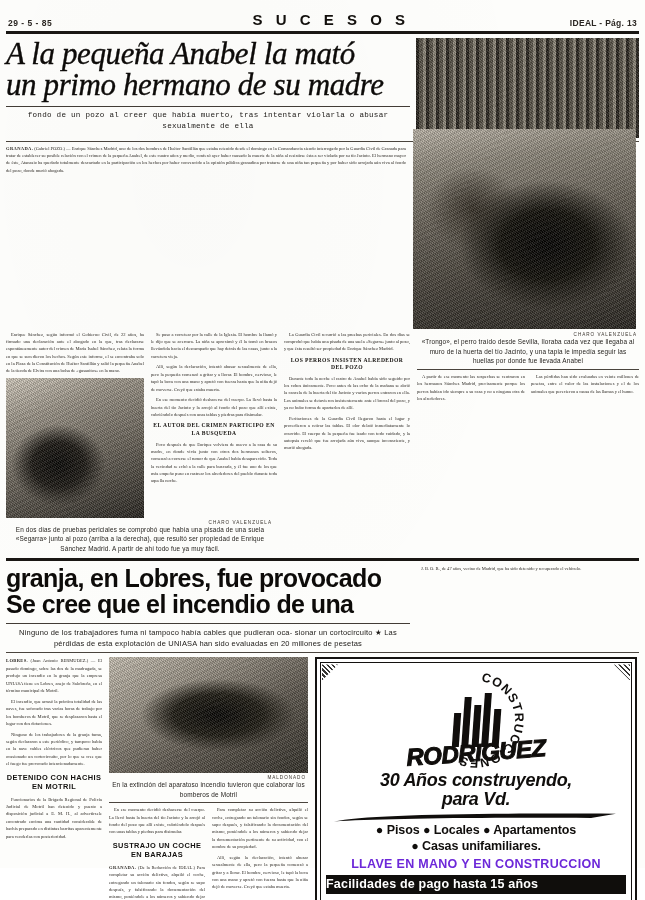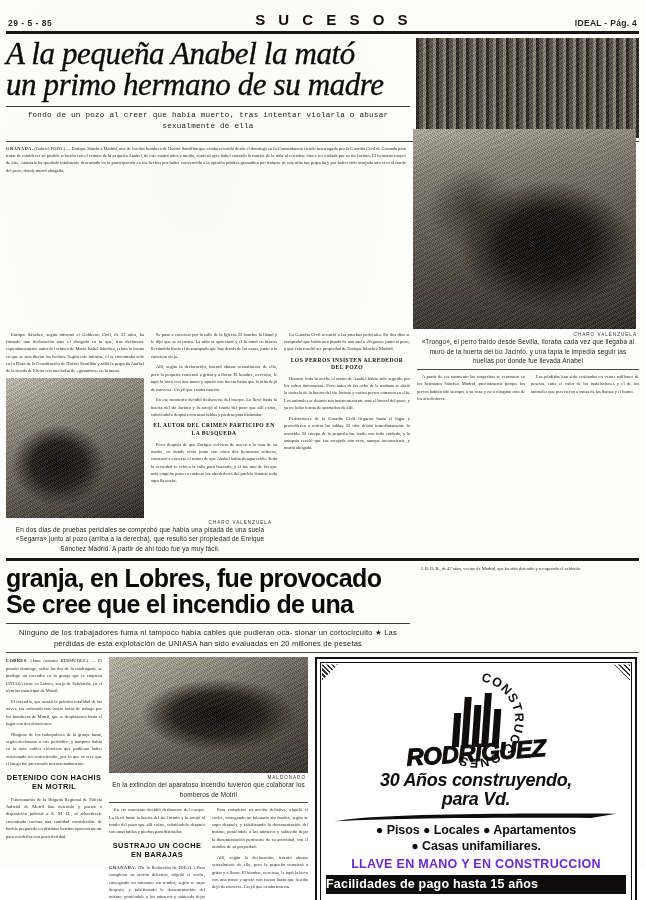--- a/index.html
+++ b/index.html
@@ -314,21 +314,21 @@
   .hr-thin2 { height: 1px; background: #4a443d; margin: 3px 0; }
 </style>
 </head>
 <body>
 
 <div class="page">
 
   <div class="masthead">
     <div class="mast-date">29 - 5 - 85</div>
     <div class="mast-title">S U C E S O S</div>
-    <div class="mast-page">IDEAL - Pág. 4</div>
+    <div class="mast-page">IDEAL - Pág. 13</div>
   </div>
   <div class="rule-thick"></div>
 
   <div class="headline-wrap">
     <div class="headline-col">
       <h1 class="headline">
         <span class="ln">A la pequeña Anabel la mató</span>
         <span class="ln">un primo hermano de su madre</span>
       </h1>
       <div class="sub-rule"></div>

